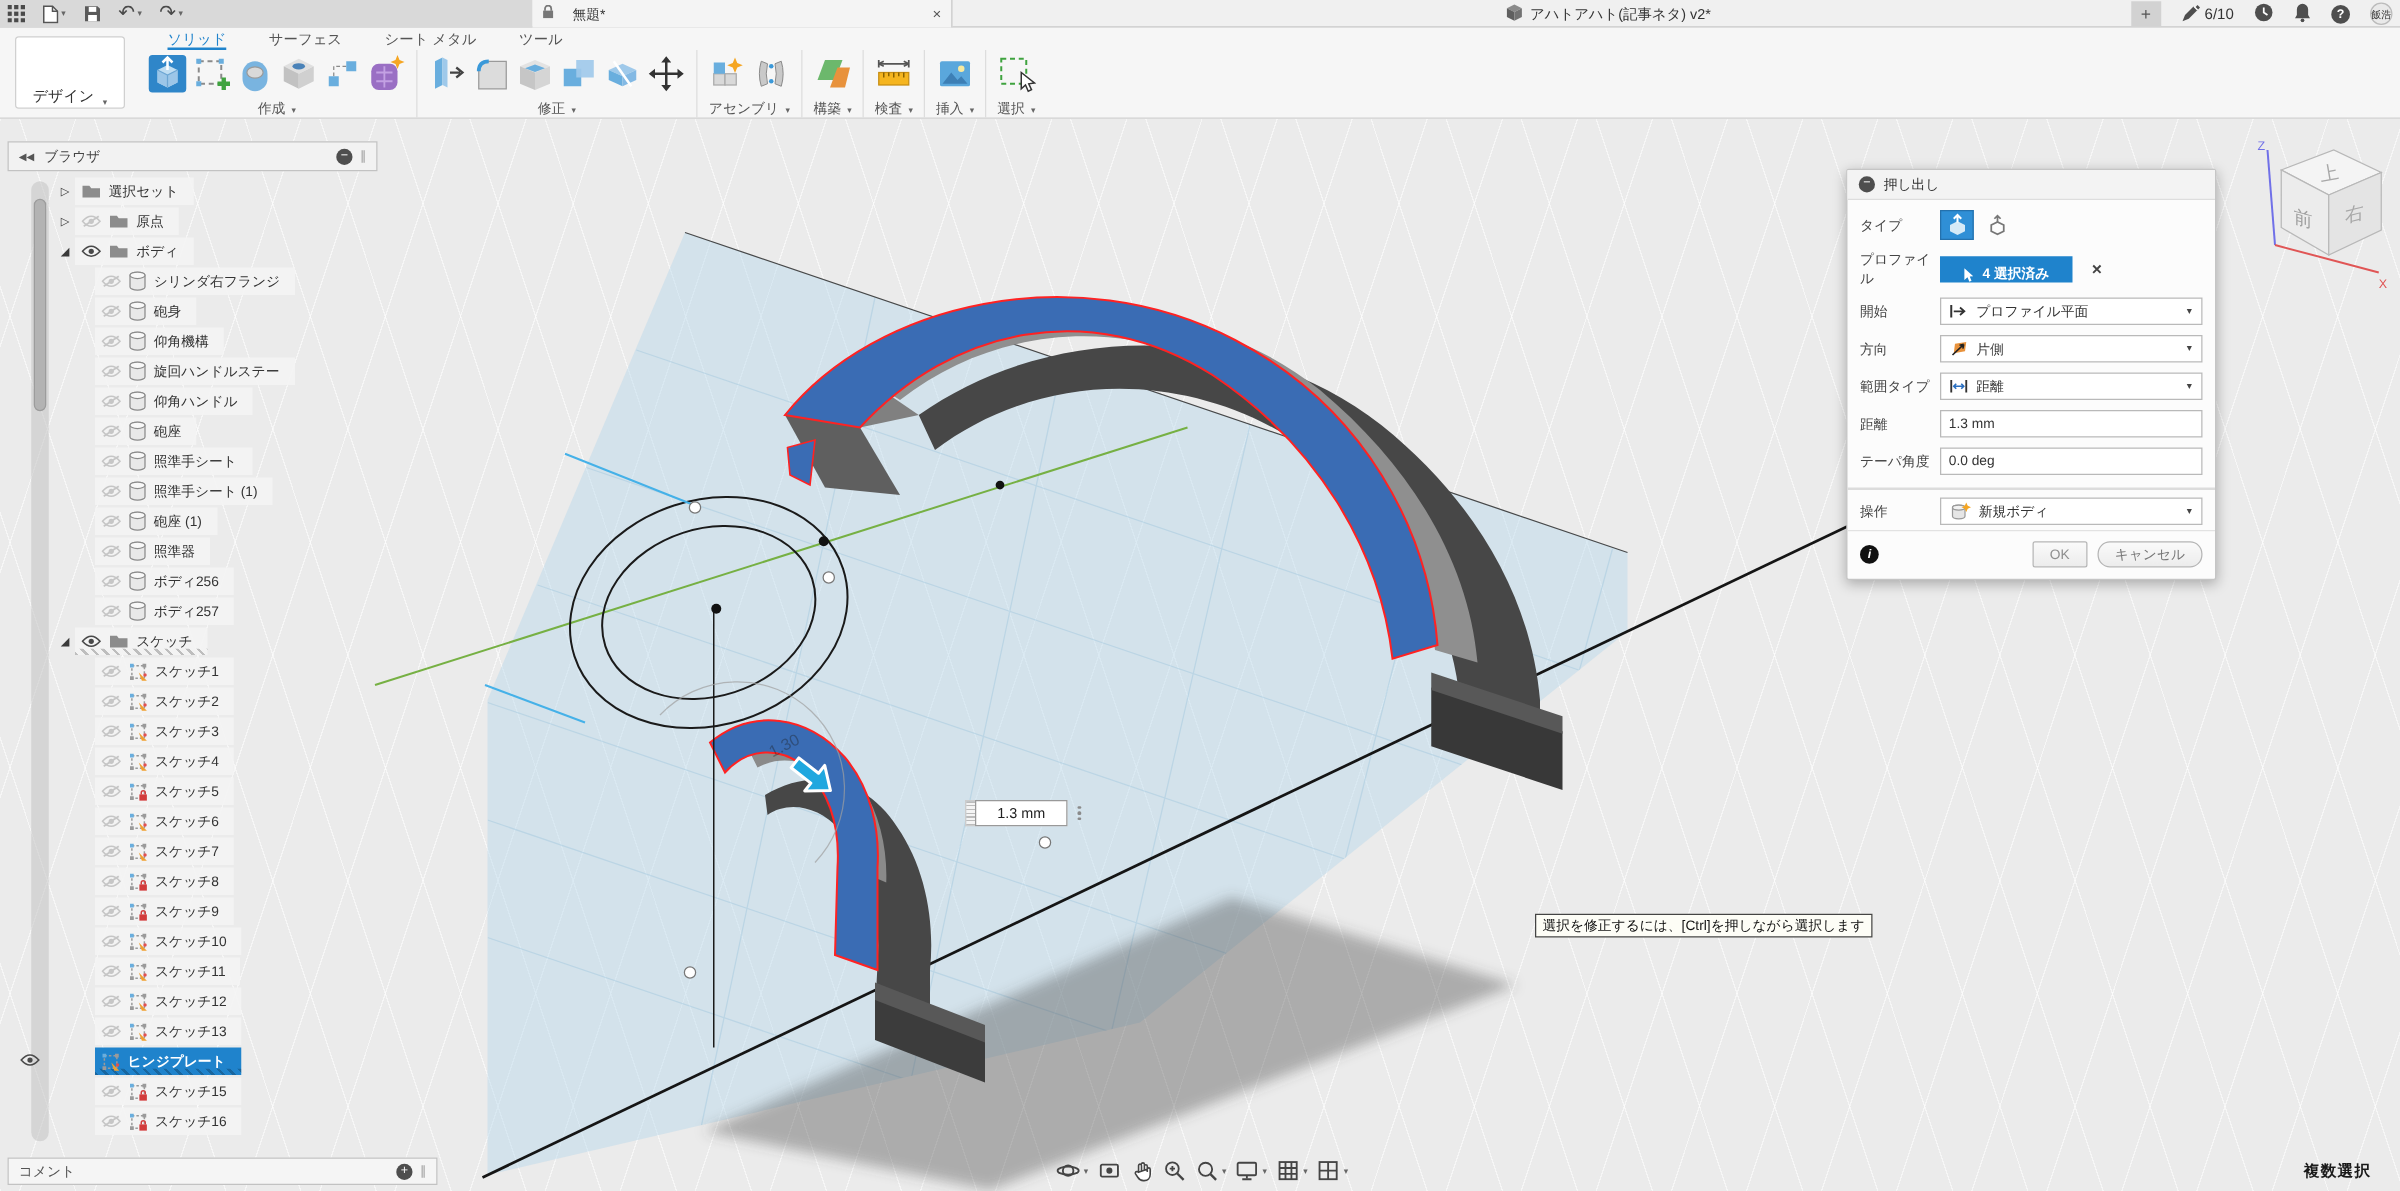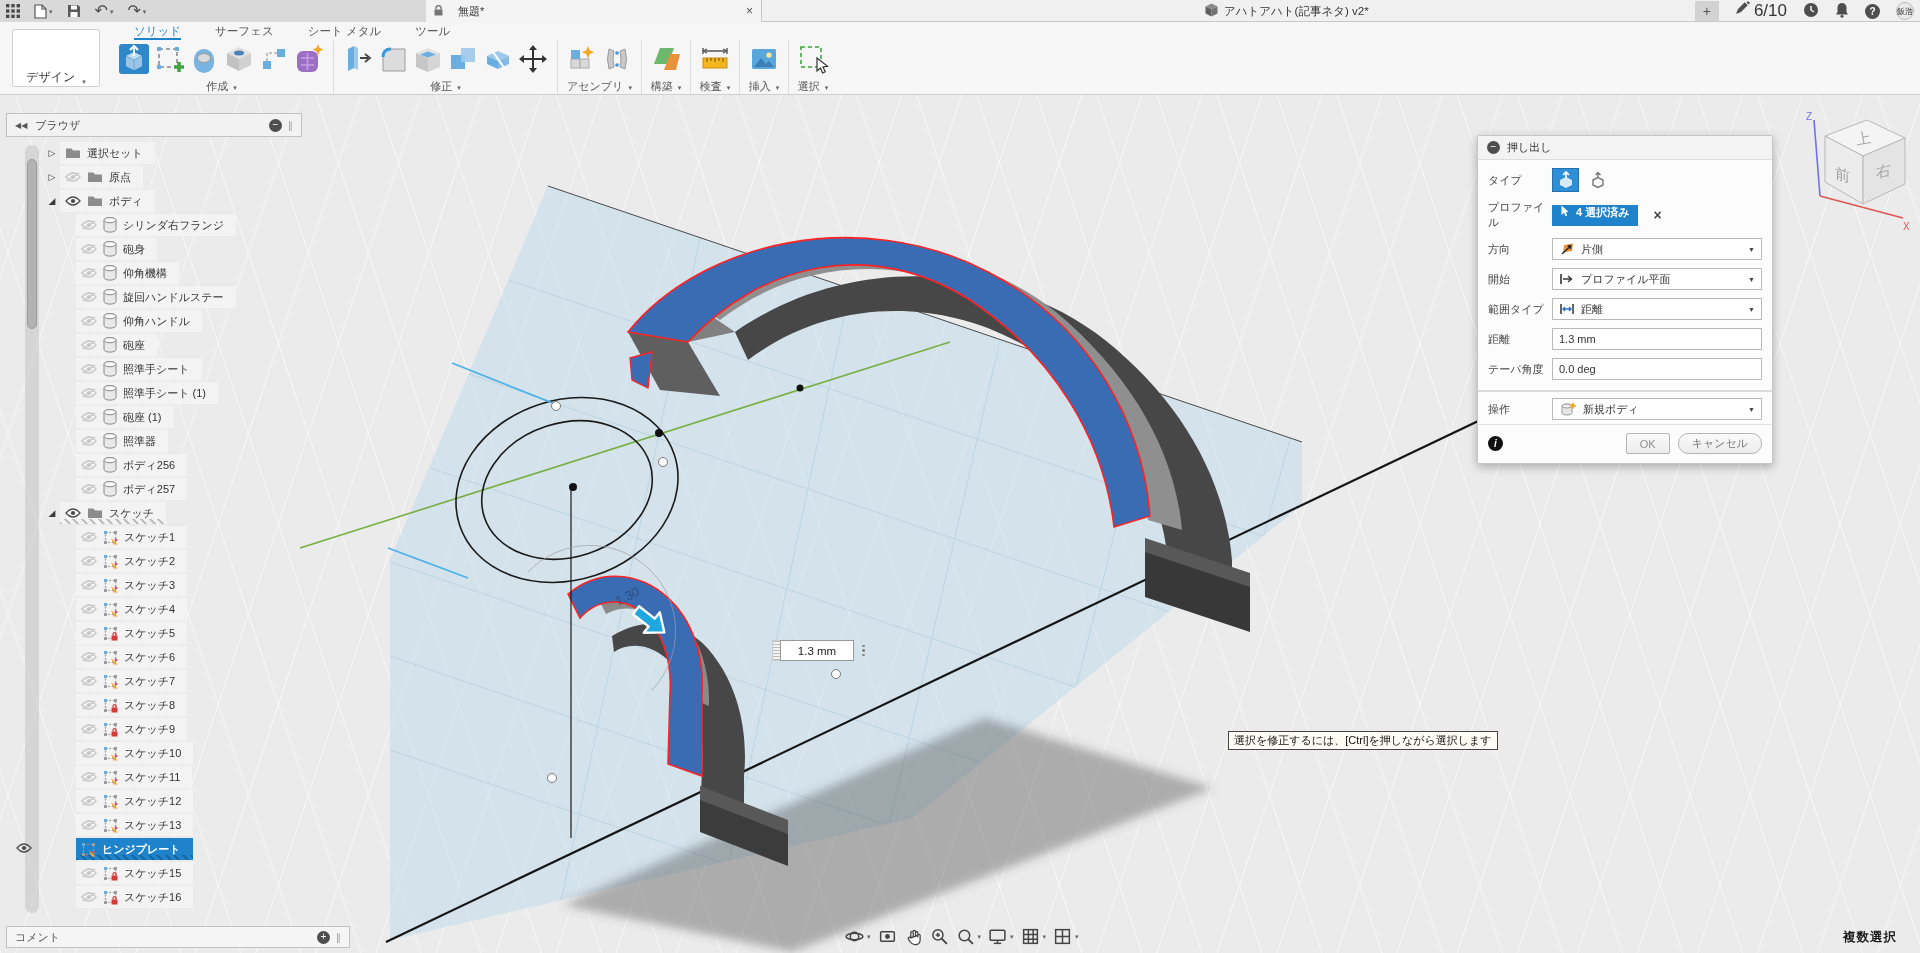--- a/index.html
+++ b/index.html
@@ -24,21 +24,21 @@
   .caret-s { font-size:7px; color:#666; margin-left:2px; }
   .doc-tab { position:absolute; left:426px; top:0; width:336px; height:22px; background:#f4f4f4;
     border-right:1px solid #c6c6c6; display:flex; align-items:center; padding:0 8px; }
   .doc-tab .tab-label { margin-left:15px; color:#333; }
   .doc-tab .tab-close { margin-left:auto; color:#555; font-size:12px; cursor:default; }
   .app-title { position:absolute; left:1205px; top:0; height:22px; display:flex; align-items:center;
     gap:6px; color:#333; font-size:11.5px; }
   .tb-right { position:absolute; right:6px; top:0; height:22px; display:flex; align-items:center; gap:16px; }
   .newtab-btn { width:24px; height:20px; background:#d2d2d2; color:#555; font-size:14px; display:flex;
     align-items:center; justify-content:center; }
-  .job-status { display:flex; gap:4px; color:#333; font-size:17px; }
+  .job-status { display:flex; align-items:center; gap:4px; color:#333; font-size:12px; }
   .avatar { width:18px; height:18px; border-radius:50%; background:#e9e9e9; border:1px solid #bbb;
     font-size:8px; display:flex; align-items:center; justify-content:center; color:#333; }
   .help-circle { width:15px; height:15px; border-radius:50%; background:#4e4e4e; color:#fff;
     font-size:10px; font-weight:bold; display:flex; align-items:center; justify-content:center; }
 
   
   .ribbon { position:absolute; left:0; top:22px; width:1920px; height:73px; background:#f6f6f6;
     border-bottom:1px solid #cfcfcf; z-index:29; }
   .workspace-btn { position:absolute; left:12px; top:7px; width:88px; height:58px; background:#fff;
     border:1px solid #d0d0d0; border-radius:3px; display:flex; align-items:flex-end; justify-content:center;
@@ -91,22 +91,22 @@
     background:#f3f3f3; border-bottom:1px solid #ddd; color:#333; }
   .drow { display:flex; align-items:center; padding:4px 10px; }
   .dlabel { width:64px; color:#444; flex:none; }
   .dctrl { flex:1; display:flex; align-items:center; gap:5px; }
   .dselect, .dinput { flex:1; height:22px; border:1px solid #b9b9b9; background:#fff; display:flex;
     align-items:center; gap:6px; padding:0 6px; color:#333; }
   .dselect .caret-s { margin-left:auto; color:#444; }
   .type-btn { width:27px; height:24px; border:1px solid transparent; display:flex; align-items:center;
     justify-content:center; }
   .type-btn.on { background:#2f8fd6; border-color:#2471ad; }
-  .chip { background:#1f83cc; color:#fff; height:21px; display:inline-flex; align-items:flex-start;
-    gap:6px; padding:0 9px; font-weight:bold; }
+  .chip { background:#1f83cc; color:#fff; height:21px; display:inline-flex; align-items:flex-end;
+    gap:6px; padding:0 19px; font-weight:bold; }
   .chip-x { margin-left:10px; color:#444; font-size:14px; font-weight:bold; }
   .dsep { height:2px; background:#dcdcdc; margin:6px 0 2px; }
   .dialog-footer { display:flex; align-items:center; padding:8px 10px 9px; border-top:1px solid #e2e2e2; }
   .info-circle { width:15px; height:15px; border-radius:50%; background:#111; color:#fff; font-size:10px;
     font-style:italic; font-weight:bold; display:flex; align-items:center; justify-content:center; }
   .dbtn { height:21px; padding:0 13px; border:1px solid #b5b5b5; border-radius:2px;
     background:linear-gradient(#fafafa,#ececec); color:#8f8f8f; display:flex; align-items:center; }
   .dbtn.ok { margin-left:auto; }
   .dbtn.cancel { margin-left:8px; color:#777;border-radius:10px; }
 
@@ -1133,42 +1133,42 @@
         <svg width="9" height="12" viewBox="0 0 9 12">
             <path d="M0.5,0.5 L0.5,10 L3,7.8 L4.5,11.3 L6.2,10.5 L4.8,7.2 L7.6,7 Z" fill="#fff"></path>
           </svg>
         <span>4 選択済み</span>
       </span>
       <span class="chip-x">×</span>
     </span>
   </div>
 
   <div class="drow">
+    <span class="dlabel">開始</span>
+    <span class="dctrl">
+        <span class="dselect">
+      <svg width="16" height="12" viewBox="0 0 16 12">
+            <path d="M2,1 v10" stroke="#333" stroke-width="1.6"></path>
+            <path d="M4,6 h8 M9,3 l3.5,3 -3.5,3" stroke="#333" stroke-width="1.4" fill="none"></path>
+          </svg>
+      <span>プロファイル平面</span>
+      <span class="caret-s">▼</span>
+    </span>
+      </span>
+  </div>
+
+  <div class="drow">
     <span class="dlabel">方向</span>
     <span class="dctrl">
         <span class="dselect">
       <svg width="16" height="14" viewBox="0 0 16 14">
             <path d="M5,3 L14,1.5 L13,9 L4,10.5 Z" fill="#e8923c"></path>
             <path d="M3,12 L12,3.5 M12,3.5 l-3.4,0.7 M12,3.5 l-0.7,3.4" stroke="#222" stroke-width="1.3" fill="none"></path>
           </svg>
       <span>片側</span>
-      <span class="caret-s">▼</span>
-    </span>
-      </span>
-  </div>
-
-  <div class="drow">
-    <span class="dlabel">開始</span>
-    <span class="dctrl">
-        <span class="dselect">
-      <svg width="16" height="12" viewBox="0 0 16 12">
-            <path d="M2,1 v10" stroke="#333" stroke-width="1.6"></path>
-            <path d="M4,6 h8 M9,3 l3.5,3 -3.5,3" stroke="#333" stroke-width="1.4" fill="none"></path>
-          </svg>
-      <span>プロファイル平面</span>
       <span class="caret-s">▼</span>
     </span>
       </span>
   </div>
 
   <div class="drow">
     <span class="dlabel">範囲タイプ</span>
     <span class="dctrl">
         <span class="dselect">
       <svg width="16" height="12" viewBox="0 0 16 12">

